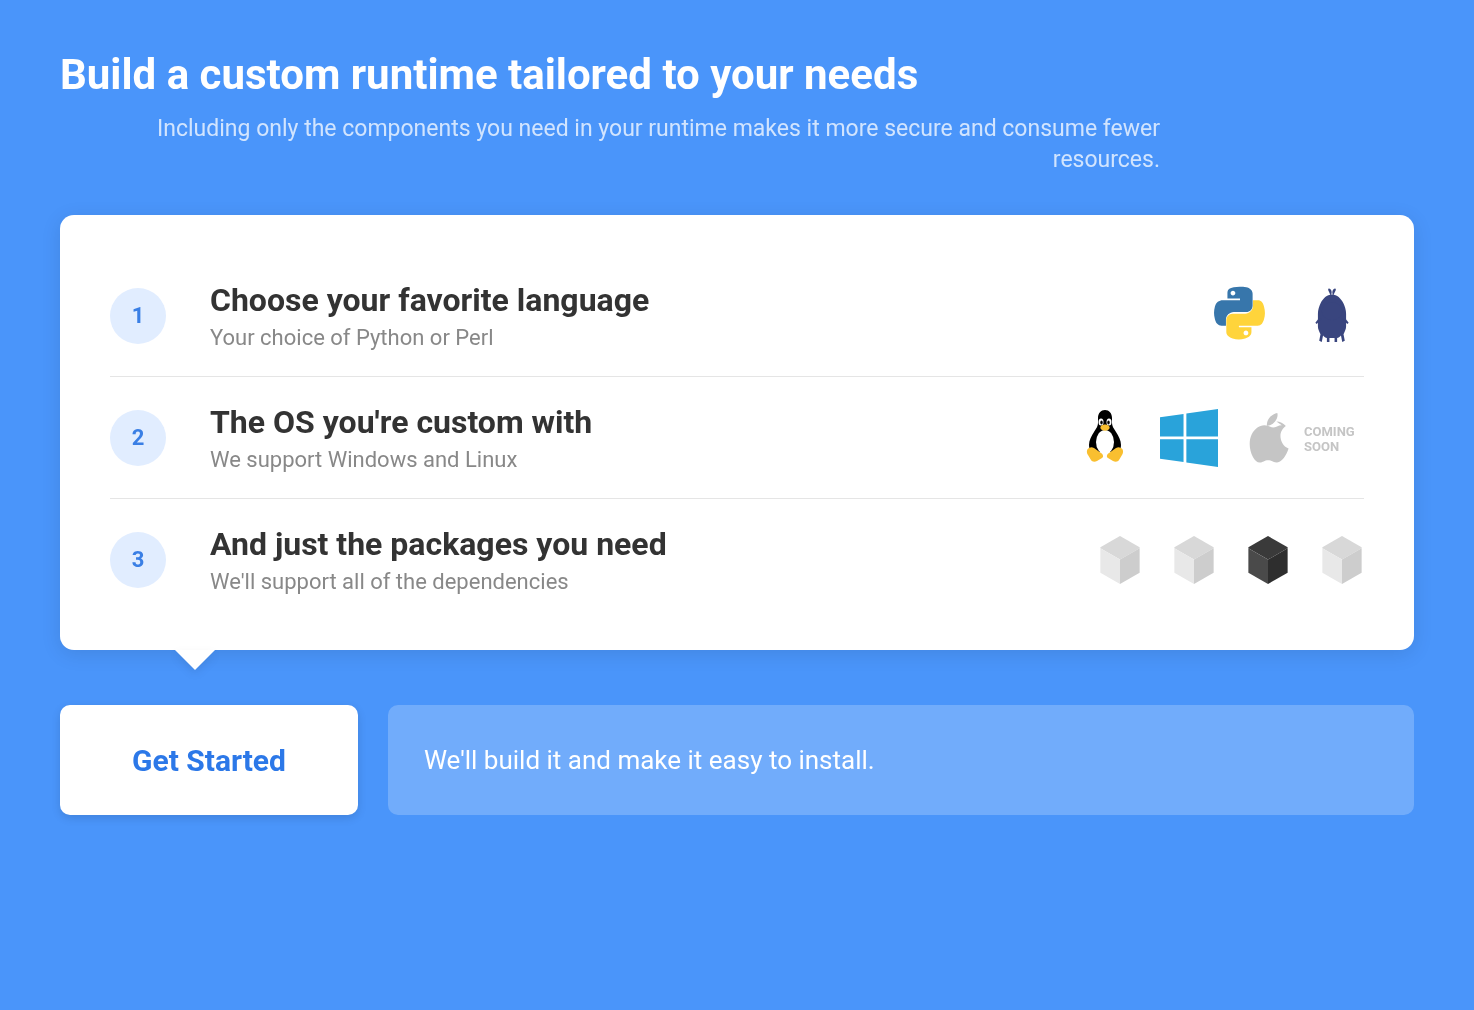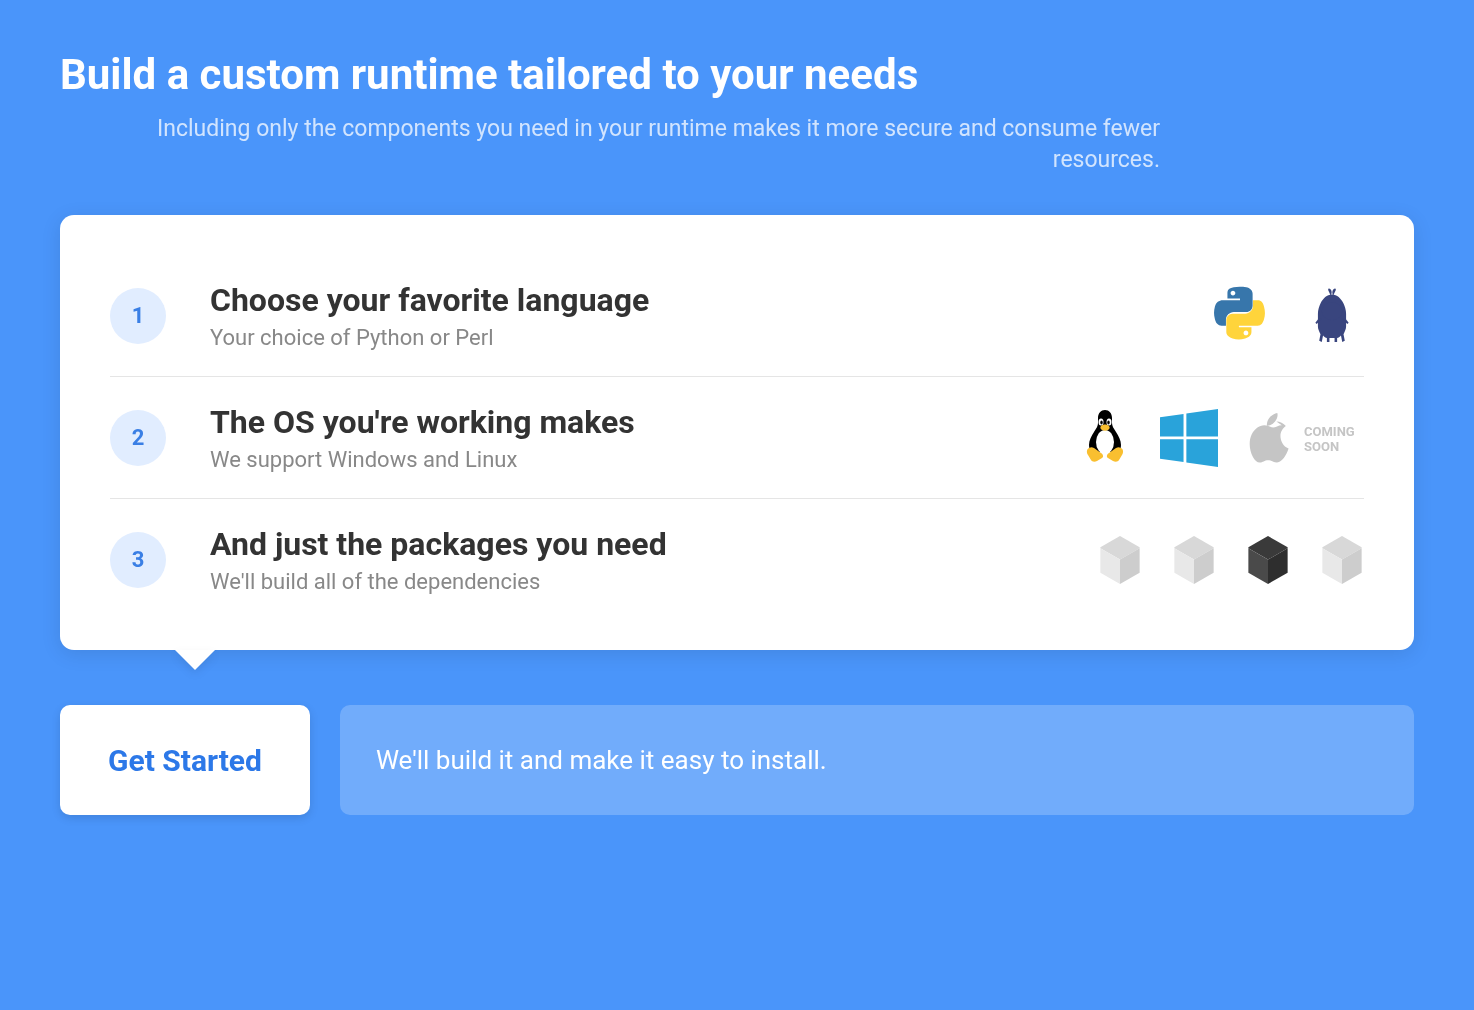--- a/index.html
+++ b/index.html
@@ -114,21 +114,21 @@
     .footer {
       display: flex;
       gap: 30px;
       align-items: stretch;
     }
     .btn-primary {
       background: #fff;
       color: #2c78e8;
       border: none;
       border-radius: 10px;
-      padding: 26px 48px;
+      padding: 26px 72px;
       font-size: 30px;
       font-weight: 700;
       cursor: pointer;
       font-family: inherit;
       box-shadow: 0 3px 10px rgba(0,0,0,0.12);
     }
     .footer-note {
       background: rgba(255,255,255,0.22);
       color: #fff;
       border-radius: 10px;
@@ -175,21 +175,21 @@
             <path d="M 66 48 L 74 56 L 76 54 L 70 46 Z"></path>
           </g>
         </svg>
       </span>
     </div>
   </div>
 
   <div class="step">
     <div class="step-number">2</div>
     <div class="step-text">
-      <h3>The OS you're working makes</h3>
+      <h3>The OS you're custom with</h3>
       <p>We support Windows and Linux</p>
     </div>
     <div class="step-icons">
       <span class="icon-wrap">
         <svg width="50" height="58" viewBox="0 0 100 116">
           <path fill="#000" d="M50 2c-8 0-14 6-14 16v10c0 6-3 10-8 18-5 8-10 16-10 26 0 6 2 10 4 14h56c2-4 4-8 4-14 0-10-5-18-10-26-5-8-8-12-8-18V18c0-10-6-16-14-16z"></path>
           <ellipse fill="#fff" cx="42" cy="26" rx="5" ry="7"></ellipse>
           <ellipse fill="#fff" cx="58" cy="26" rx="5" ry="7"></ellipse>
           <ellipse fill="#000" cx="43" cy="27" rx="2.5" ry="4"></ellipse>
           <ellipse fill="#000" cx="57" cy="27" rx="2.5" ry="4"></ellipse>
@@ -212,21 +212,21 @@
         </span>
         <span class="coming-soon-text">COMING SOON</span>
       </div>
     </div>
   </div>
 
   <div class="step">
     <div class="step-number">3</div>
     <div class="step-text">
       <h3>And just the packages you need</h3>
-      <p>We'll build all of the dependencies</p>
+      <p>We'll support all of the dependencies</p>
     </div>
     <div class="step-icons">
       <span class="icon-wrap">
         <svg width="44" height="48" viewBox="0 0 100 110">
             <path fill="#D8D8D8" d="M50 0L95 26v2L50 54 5 28v-2z"></path>
             <path fill="#E8E8E8" d="M5 28l45 26v56L5 84z"></path>
             <path fill="#CDCDCD" d="M95 28L50 54v56l45-26z"></path>
           </svg>
       </span>
       <span class="icon-wrap">

